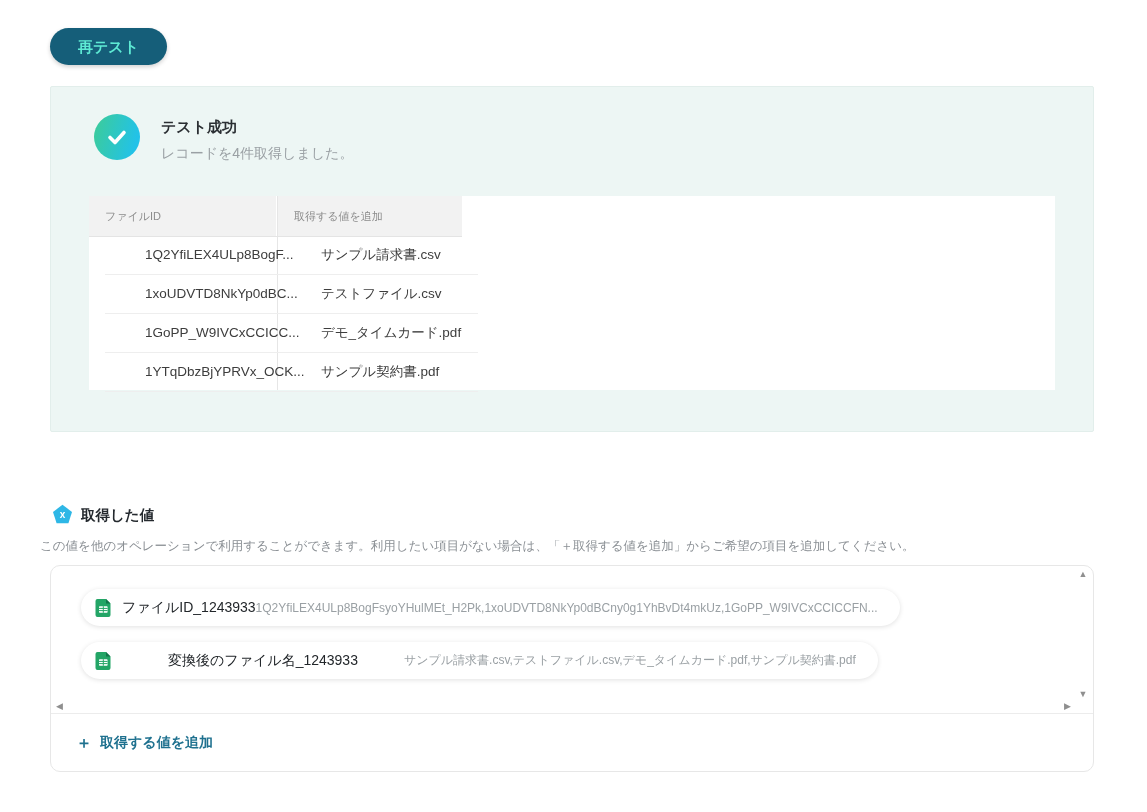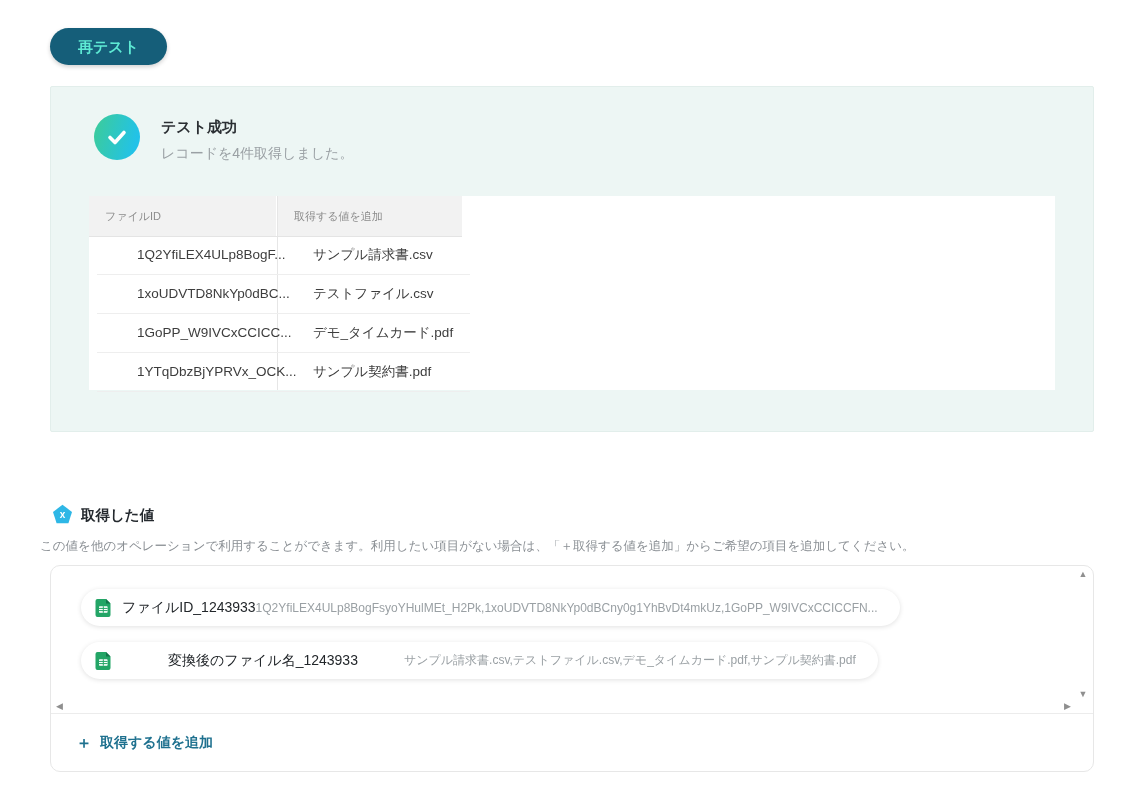--- a/index.html
+++ b/index.html
@@ -27,21 +27,21 @@
   .table-card { position:absolute; left:38px; top:109px; width:966px; height:194px;
     background:#ffffff; }
   .col-divider { position:absolute; left:188px; top:0; bottom:0; width:1px;
     background:#e6e6e6; }
   .th { position:absolute; top:0; height:40px; background:#f2f2f2; color:#8c8c8c;
     font-size:11px; line-height:40px; padding-left:16px; }
   .th1 { left:0; width:187px; }
   .th2 { left:189px; width:184px; }
   .header-underline { position:absolute; left:0; top:40px; width:373px; height:1px;
     background:#e4e4e4; }
-  .tr { position:absolute; left:8px; width:373px; height:39px; border-bottom:1px solid #eeeeee;
+  .tr { position:absolute; left:16px; width:373px; height:39px; border-bottom:1px solid #eeeeee;
     display:flex;padding-left:24px; }
   .td { font-size:13.5px; color:#3d3d3d; line-height:38px; padding-left:16px;
     white-space:nowrap; overflow:hidden; }
   .td1 { width:188px; }
   .td2 { width:185px; }
 
   
   .values-title-icon { position:absolute; left:52px; top:504px; width:21px; height:21px; }
   .values-title { position:absolute; left:81px; top:506px; font-size:14.5px;
     font-weight:bold; color:#24292e; }

